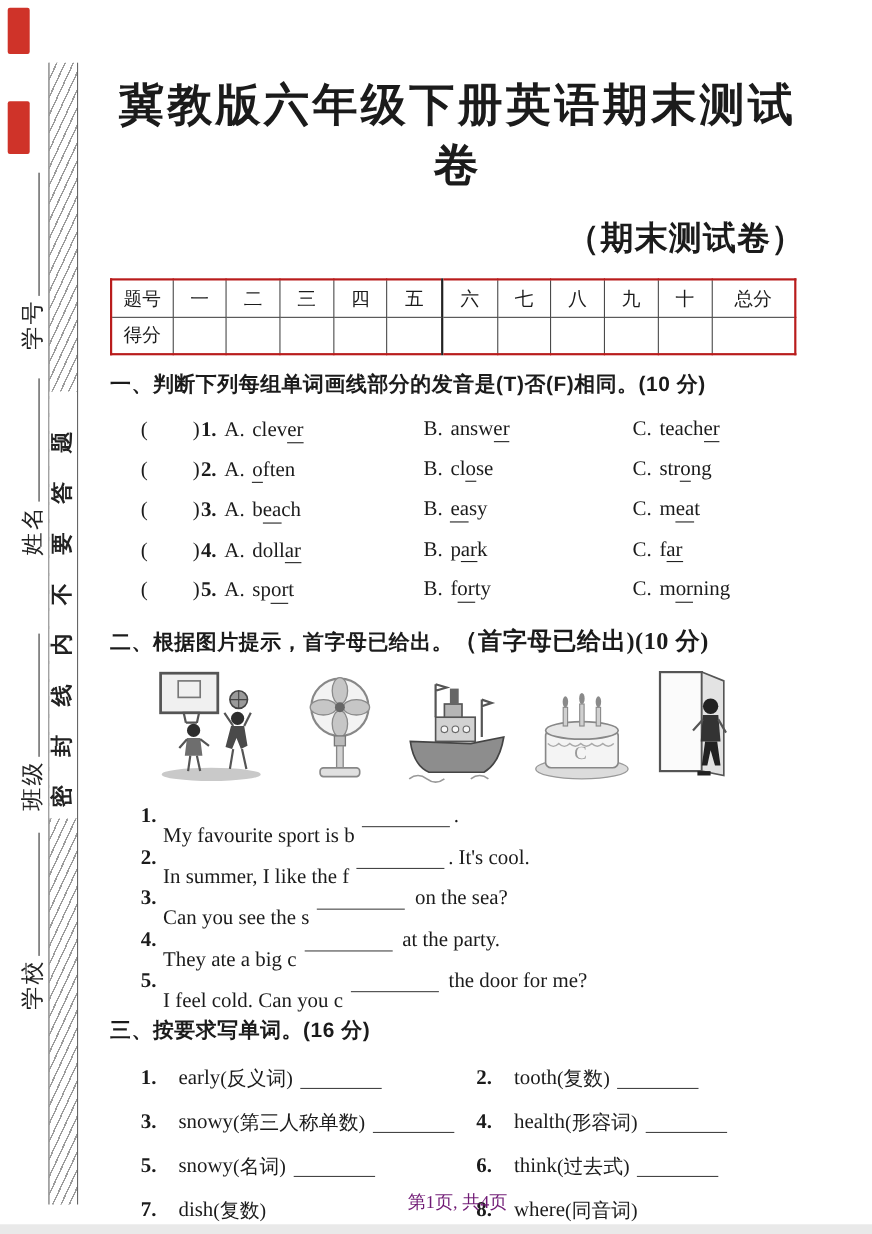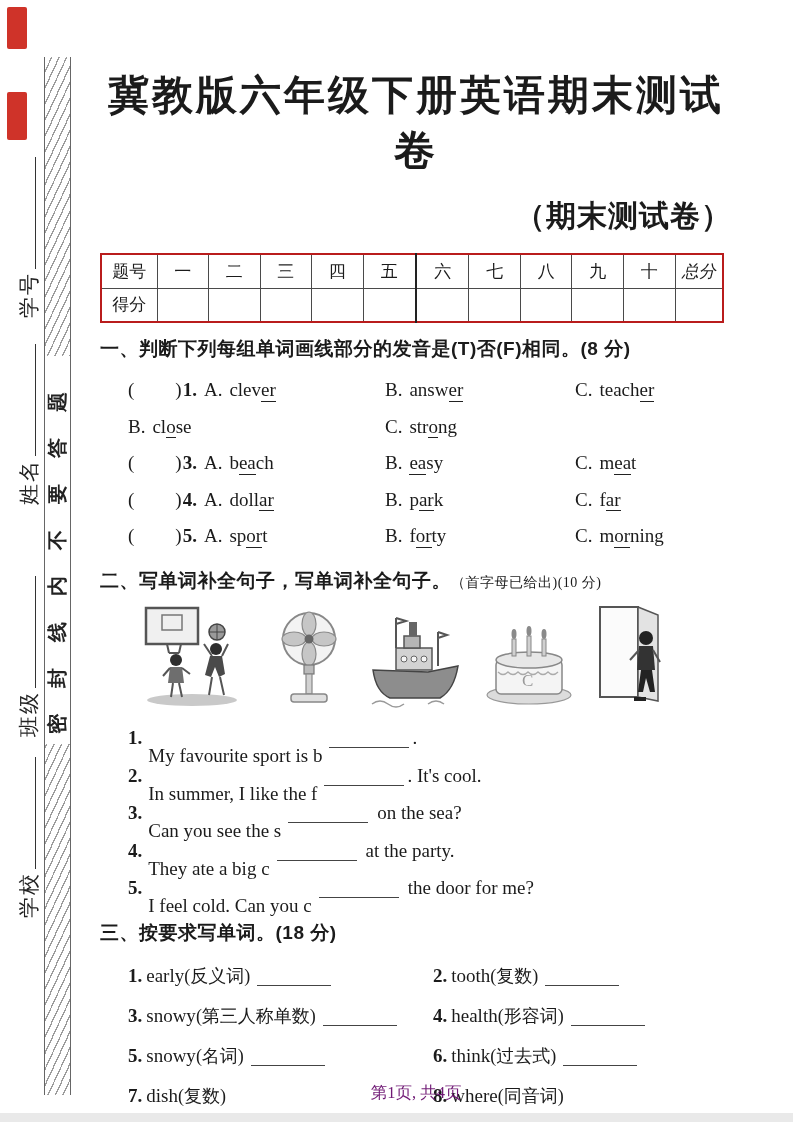--- a/index.html
+++ b/index.html
@@ -29,46 +29,46 @@
   
   .main { position:absolute; left:100px; top:58px; width:632px; }
   .title { margin-top:10px; text-align:center; font-size:41px; font-weight:bold; letter-spacing:3px; }
   .subtitle { margin-top:18px; text-align:right; font-size:30px; font-weight:bold; letter-spacing:1px; }
   .info-line { margin-top:10px; text-align:right; padding-right:16px; font-size:19px; }
   .info-line .gap { display:inline-block; width:26px; }
 
   table.score { margin-top:16px; width:624px; border-collapse:collapse; border:2px solid #b91c1c; }
   table.score td { border:1px solid #4a4a4a; height:34px; text-align:center; font-size:17px; }
   table.score td.lab { width:56px; }
-  table.score td.sum { width:48px;font-style:italic; }
+  table.score td.sum { width:76px; }
   table.score td.thick { border-left:2px solid #222; }
 
   .sec-head { margin-top:13px; font-family:"Liberation Sans","DejaVu Sans",sans-serif;
     font-size:19px; font-weight:bold; letter-spacing:0.5px; }
-  .sec-head .note { font-family:"Liberation Serif","DejaVu Serif",serif; font-weight:normal; font-size:14px; }
+  .sec-head .note { font-family:"Liberation Serif","DejaVu Serif",serif; font-weight:bold; font-size:22px; }
 
   .s1-rows { margin-top:10px; margin-left:28px; }
   .s1-row { display:grid; grid-template-columns:257px 190px 1fr; height:36.5px; align-items:center; font-size:19px; }
   .bracket { letter-spacing:1px; }
   .qn { font-weight:bold; }
   .optl { margin-left:7px; }
   .word { margin-left:7px; }
   u { text-decoration:none; border-bottom:1.5px solid #222; padding-bottom:0.5px; }
 
   .pics { margin-top:6px; margin-left:40px; width:528px; display:flex; justify-content:space-between; align-items:flex-end; height:108px; }
   .pic { flex:0 0 auto; }
 
   .s2-lines { margin-top:12px; margin-left:28px; }
   .s2-line { height:37.5px; font-size:19px; display:flex; align-items:center; }
   .s2-line .sent { margin-left:6px;margin-top:36px; }
   .blank { display:inline-block; width:80px; border-bottom:1.2px solid #444; height:1.05em; margin-left:7px; margin-right:3px; }
 
   .s3-grid { margin-top:10px; margin-left:28px; display:grid; grid-template-columns:305px 1fr; }
   .s3-item { height:40px; font-size:19px; display:flex; align-items:center; }
-  .s3-item .word3 { margin-left:4px; }
+  .s3-item .word3 { margin-left:20px; }
   .s3-item .hint { font-size:18px; }
   .blank3 { display:inline-block; width:74px; border-bottom:1.2px solid #444; height:1.05em; margin-left:7px; }
 
   .footer { position:absolute; left:100px; top:1082px; width:632px; text-align:center; font-size:16.5px; color:#701a75; }
   .scan-edge { position:absolute; left:0; bottom:0; width:793px; height:9px; background:#e9e9e9; }
 
   svg .ln { stroke:#555; stroke-width:2; fill:none; }
 </style>
 </head>
 <body>
@@ -116,28 +116,29 @@
             <td class="thick"></td>
         <td></td>
             <td></td>
         <td></td>
             <td></td>
         <td class="sum"></td>
       </tr>
     </tbody>
       </table>
 
-    <div class="sec-head">一、判断下列每组单词画线部分的发音是(T)否(F)相同。(8 分)</div>
+    <div class="sec-head">一、判断下列每组单词画线部分的发音是(T)否(F)相同。(10 分)</div>
     <div class="s1-rows">
       <div class="s1-row">
         <div><span class="bracket">(　　)</span><span class="qn">1.</span><span class="optl">A.</span><span class="word">clev<u>er</u></span></div>
         <div><span class="qn" style="font-weight:normal">B.</span><span class="word">answ<u>er</u></span></div>
         <div><span>C.</span><span class="word">teach<u>er</u></span></div>
       </div>
       <div class="s1-row">
+        <div><span class="bracket">(　　)</span><span class="qn">2.</span><span class="optl">A.</span><span class="word"><u>o</u>ften</span></div>
         <div><span>B.</span><span class="word">cl<u>o</u>se</span></div>
         <div><span>C.</span><span class="word">str<u>o</u>ng</span></div>
       </div>
       <div class="s1-row">
         <div><span class="bracket">(　　)</span><span class="qn">3.</span><span class="optl">A.</span><span class="word">b<u>ea</u>ch</span></div>
         <div><span>B.</span><span class="word"><u>ea</u>sy</span></div>
         <div><span>C.</span><span class="word">m<u>ea</u>t</span></div>
       </div>
       <div class="s1-row">
         <div><span class="bracket">(　　)</span><span class="qn">4.</span><span class="optl">A.</span><span class="word">doll<u>ar</u></span></div>
@@ -145,21 +146,21 @@
         <div><span>C.</span><span class="word">f<u>ar</u></span></div>
       </div>
       <div class="s1-row">
         <div><span class="bracket">(　　)</span><span class="qn">5.</span><span class="optl">A.</span><span class="word">sp<u>or</u>t</span></div>
         <div><span>B.</span><span class="word">f<u>or</u>ty</span></div>
         <div><span>C.</span><span class="word">m<u>or</u>ning</span></div>
       </div>
     </div>
 
     <div class="sec-head">
-      <span>二、写单词补全句子，写单词补全句子。</span><span class="note">（首字母已给出)(10 分)</span>
+      <span>二、根据图片提示，首字母已给出。</span><span class="note">（首字母已给出)(10 分)</span>
     </div>
 
     <div class="pics">
       <svg class="pic" width="110" height="104" viewBox="0 0 110 104">
         <ellipse cx="52" cy="96" rx="45" ry="6" fill="#c9c9c9"></ellipse>
         <rect x="6" y="4" width="52" height="36" fill="#f0f0f0" stroke="#555" stroke-width="2.5"></rect>
         <rect x="22" y="11" width="20" height="15" fill="none" stroke="#777" stroke-width="1.5"></rect>
         <path class="ln" d="M26 40 h16 M27 40 l2 9 M41 40 l-2 9 M29 49 h10"></path>
         <circle cx="77" cy="28" r="8" fill="#9a9a9a" stroke="#444" stroke-width="1.5"></circle>
         <path d="M69 28 h16 M77 20 v16" stroke="#444" stroke-width="1"></path>
@@ -248,21 +249,21 @@
           <span style="margin-left:6px">at the party.</span>
         </div>
       <div class="s2-line">
           <span class="qn">5.</span>
           <span class="sent">I feel cold. Can you c</span>
           <span class="blank"></span>
           <span style="margin-left:6px">the door for me?</span>
         </div>
     </div>
 
-    <div class="sec-head">三、按要求写单词。(18 分)</div>
+    <div class="sec-head">三、按要求写单词。(16 分)</div>
     <div class="s3-grid">
       <div class="s3-item">
           <span class="qn">1.</span>
           <span class="word3">early</span>
           <span class="hint">(反义词)</span>
           <span class="blank3"></span>
         </div>
       <div class="s3-item">
           <span class="qn">2.</span>
           <span class="word3">tooth</span>

